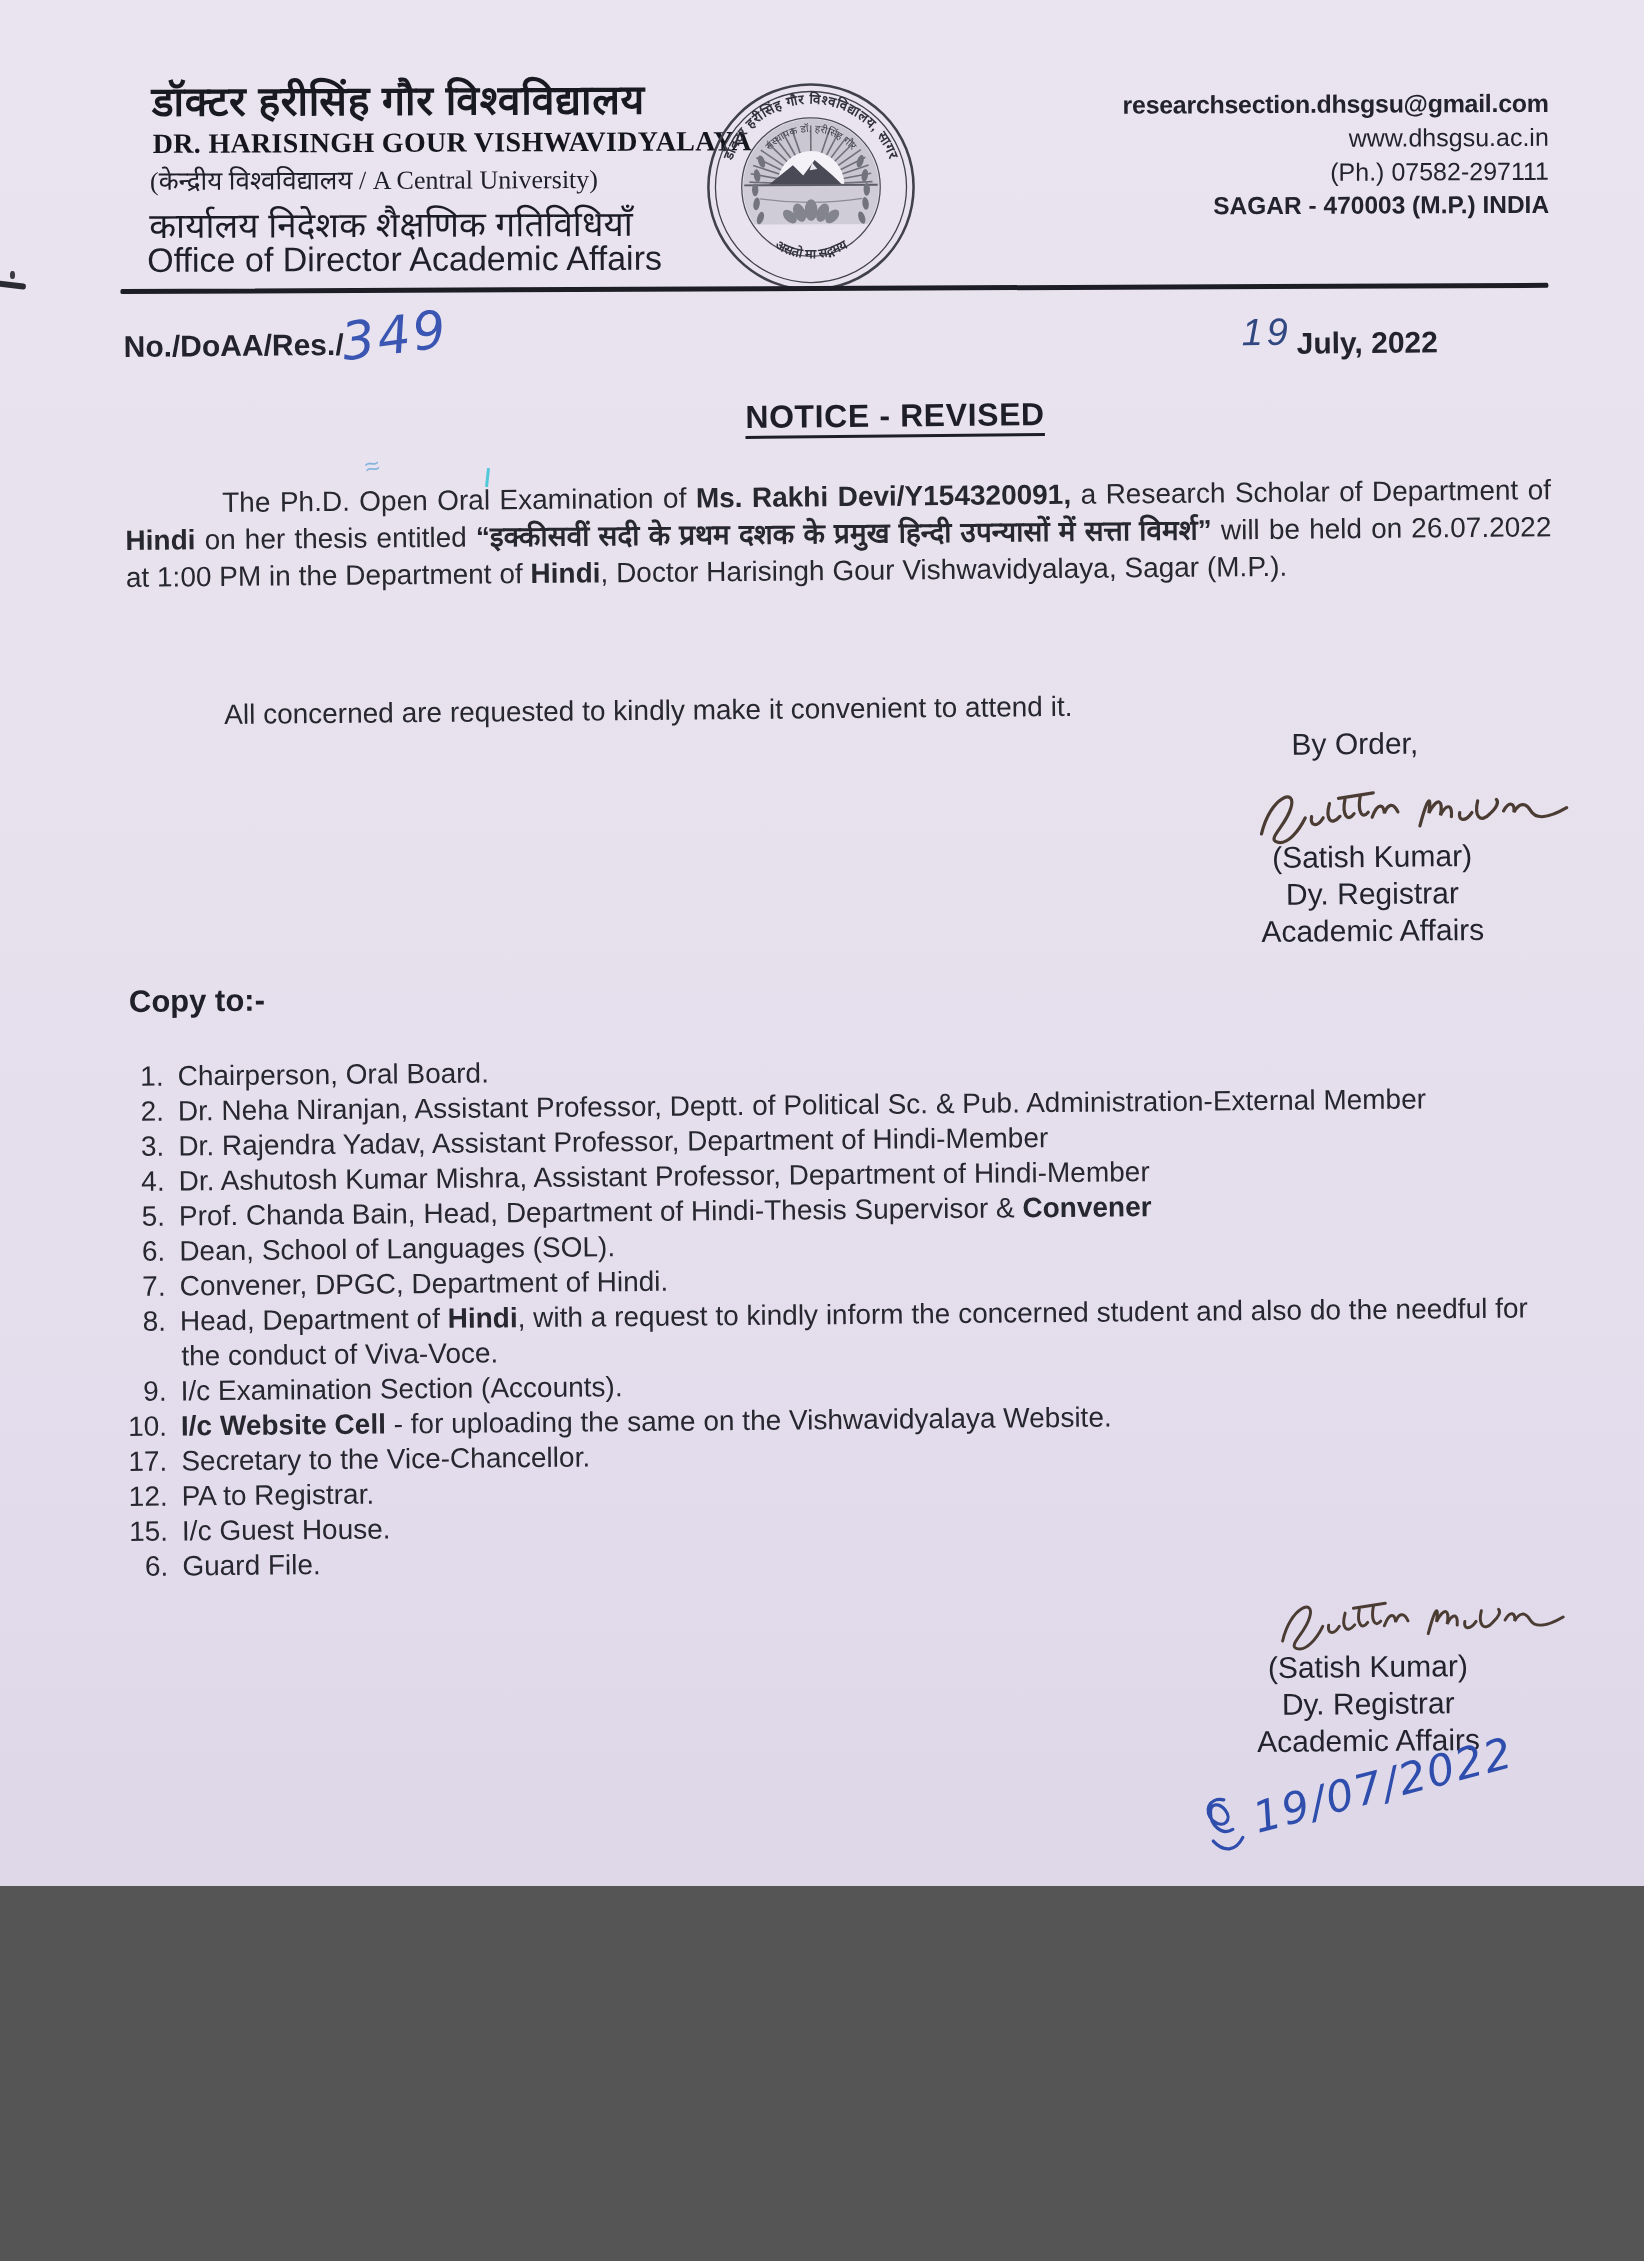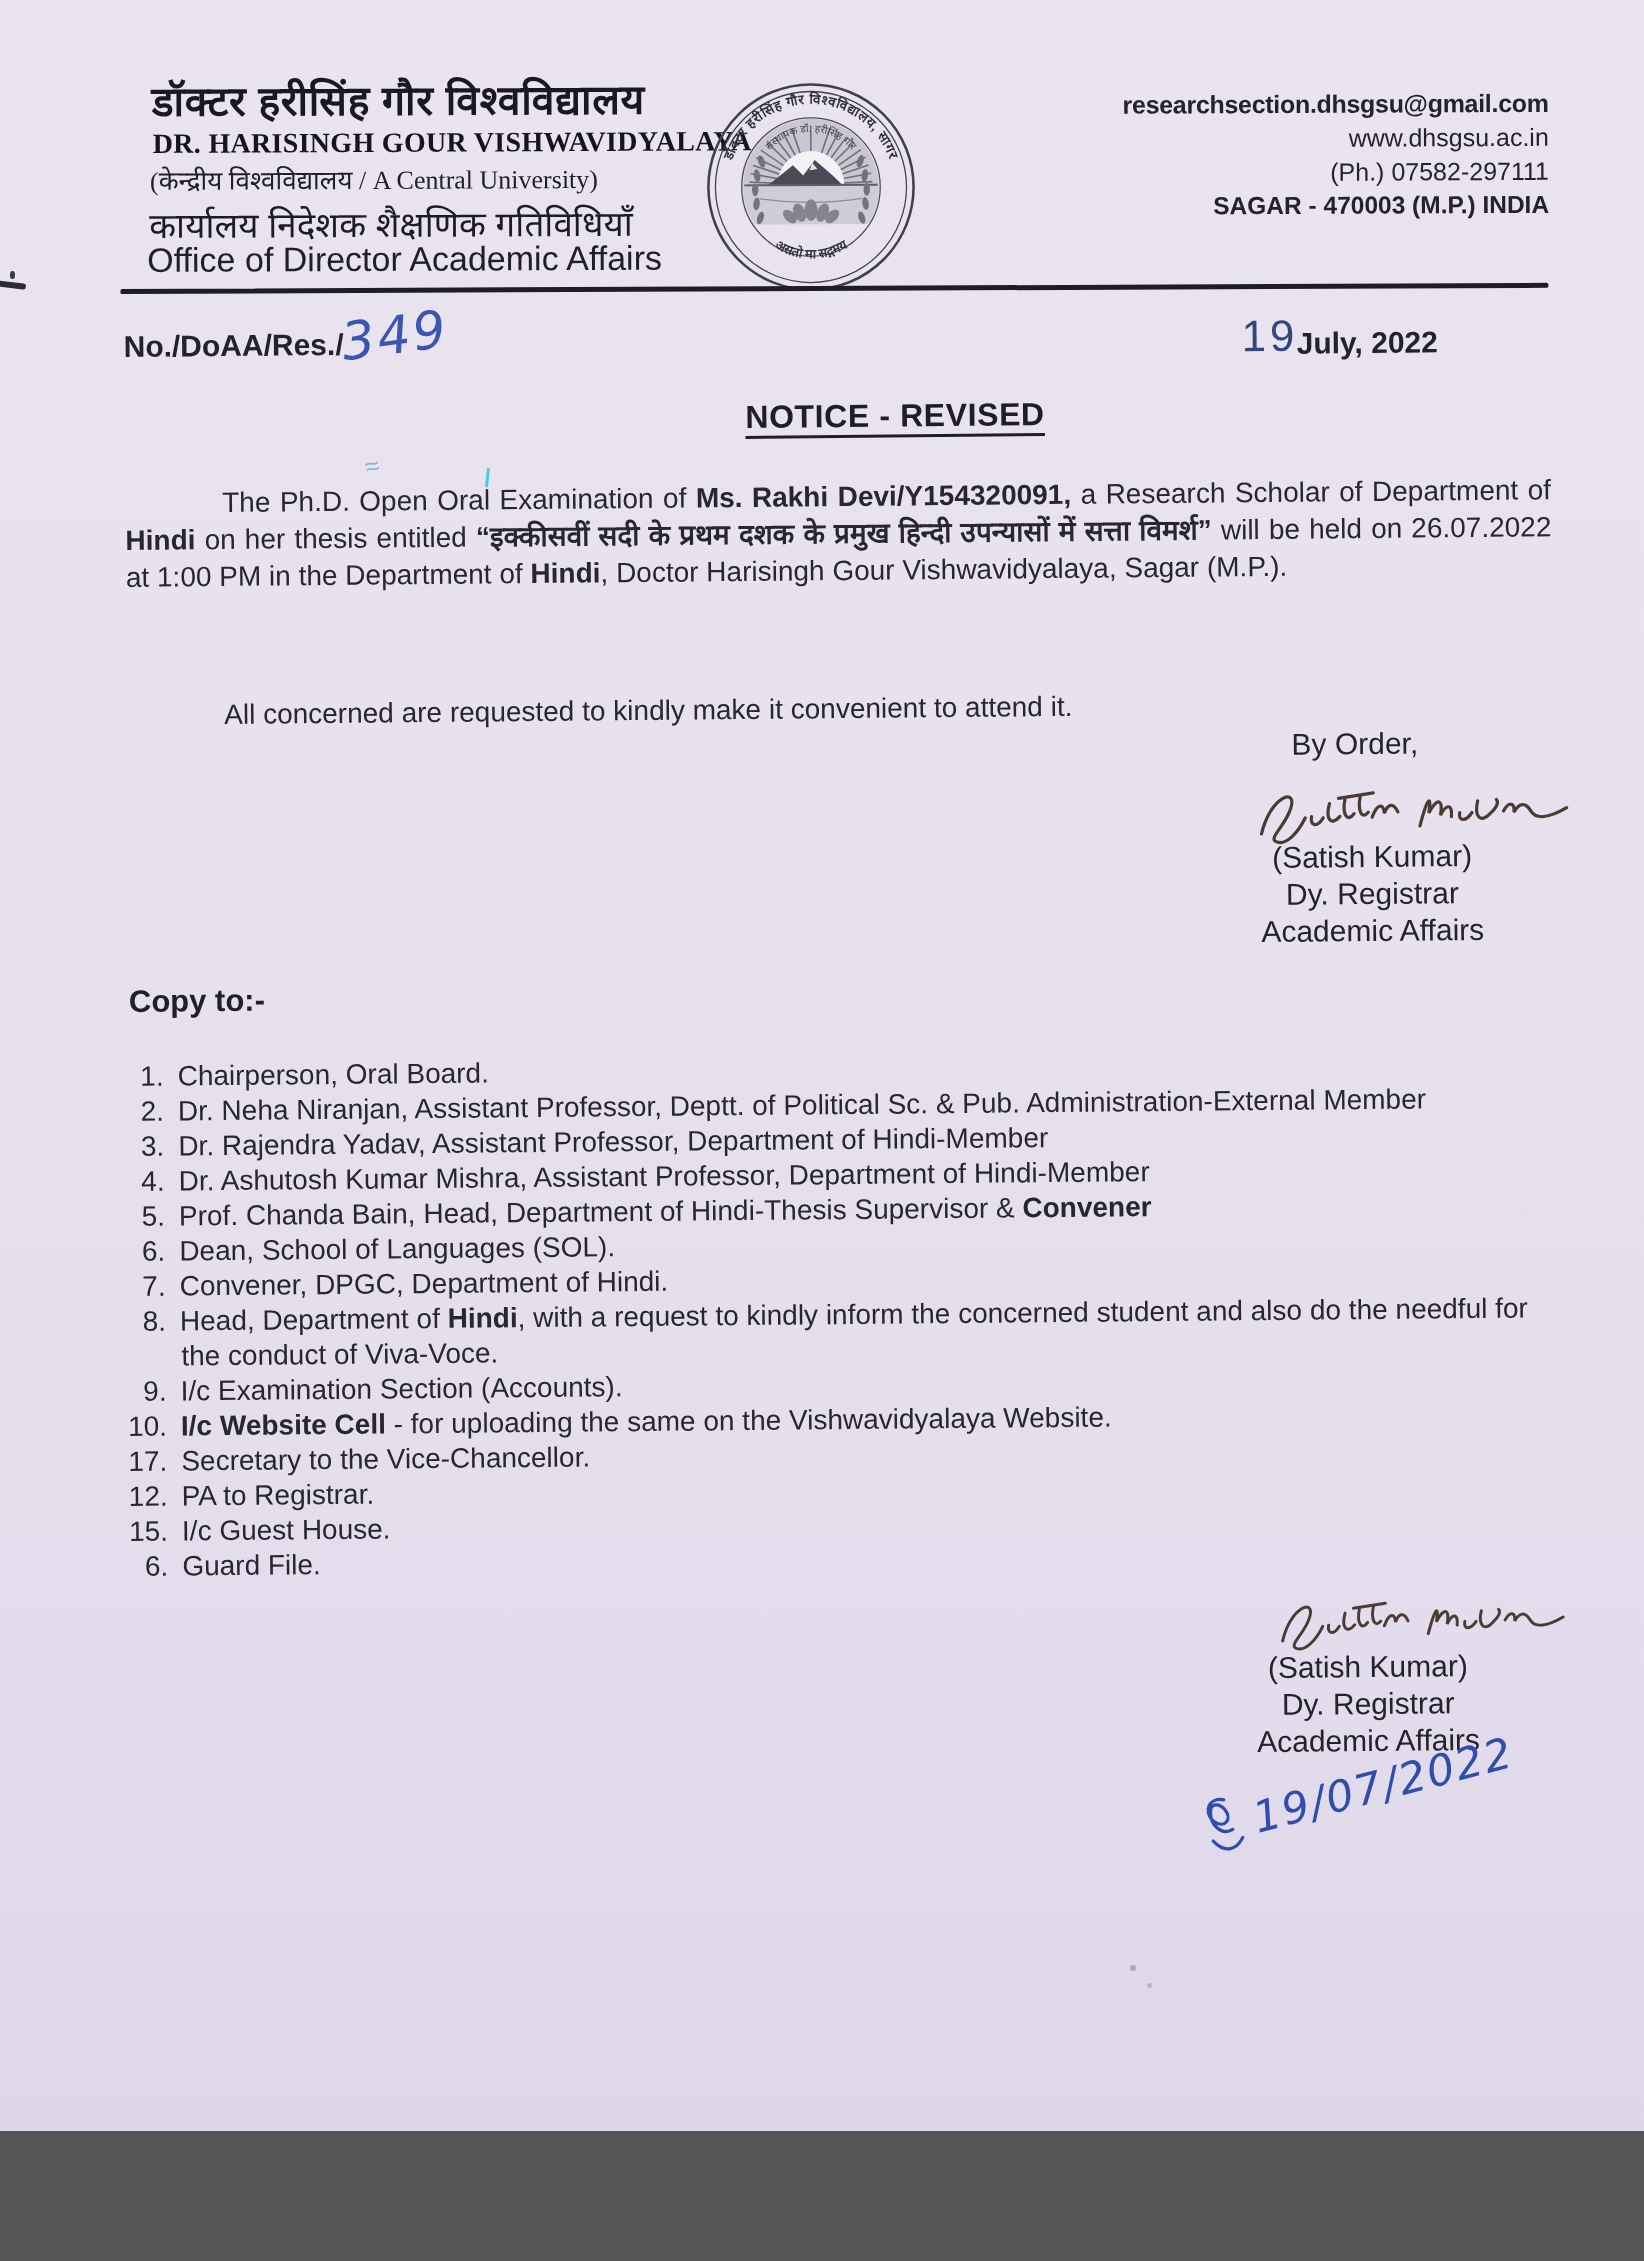--- a/index.html
+++ b/index.html
@@ -1,38 +1,38 @@
 <!DOCTYPE html>
 <html style="font-size:10.3px"><head>
 <meta charset="utf-8">
 <style>
   html,body{margin:0;padding:0;background:#555;}
   .page{
-    position:relative;width:1644px;height:2131px;overflow:hidden;
+    position:relative;width:1644px;height:1886px;overflow:hidden;
     background:linear-gradient(180deg,#eae4f1 0%,#e7e1ee 45%,#e3dcec 78%,#ddd7e7 100%);
     font-family:"Liberation Sans", sans-serif;color:#26262e;
   }
   .abs{position:absolute;}
   
   .header{transform:rotate(-0.25deg);transform-origin:129px 193px;}
   .hindi-title{left:152px;top:72px;font-size:41px;font-weight:bold;color:#191922;letter-spacing:0.6px;}
   .eng-title{left:153px;top:128px;font-family:"Liberation Serif",serif;font-size:28px;font-weight:bold;color:#15151e;letter-spacing:0.3px;}
   .sub-title{left:150px;top:162px;font-family:"Liberation Serif",serif;font-size:26px;color:#20202a;}
   .office-hindi{left:149px;top:201px;font-size:35px;color:#1c1c26;}
   .office-eng{left:147px;top:241px;font-size:34px;color:#20202a;}
   .contact{left:1019px;top:92px;width:530px;text-align:right;line-height:34px;color:#23232d;}
   .contact .em{font-weight:bold;font-size:25px;letter-spacing:-0.3px;}
   .contact .ln{font-size:25px;}
   .contact .ad{font-weight:bold;font-size:24.5px;}
   .rule{left:120px;top:289px;width:1428px;height:4.5px;background:#1d1d26;border-radius:1.9px;}
   
   .main{transform:rotate(-0.55deg);transform-origin:116px 387px;}
   .ref-label{left:124px;top:330px;font-size:30px;font-weight:bold;color:#23232d;}
   .ref-num{left:342px;top:308px;font-size:52px;color:#3b55b2;font-style:italic;transform:rotate(-7deg);font-family:"DejaVu Sans",sans-serif;letter-spacing:2.6px;}
-  .date-hand{left:1242px;top:322px;font-size:44px;color:#31477f;letter-spacing:3.9px;}
+  .date-hand{left:1242px;top:322px;font-size:38px;color:#31477f;font-style:italic;letter-spacing:3.9px;}
   .date-print{left:1297px;top:338px;font-size:30px;font-weight:bold;color:#23232d;}
   .notice-title{left:745px;top:405px;font-size:32px;font-weight:bold;letter-spacing:0.6px;color:#1e1e28;
     text-decoration:underline;text-decoration-thickness:3.2px;text-underline-offset:7.7px;}
   .para{left:124px;top:485px;width:1426px;font-size:28px;line-height:37px;text-align:justify;color:#27272f;}
   .para .indent{display:inline-block;width:97px;}
   .para2{left:124px;top:700px;width:1426px;font-size:28px;color:#27272f;}
   .by-order{left:1288px;top:739px;font-size:30px;color:#25252f;}
   .sig1{left:1243px;top:788px;}
   .sigblock1{left:1219px;top:850px;width:297px;text-align:center;font-size:30px;line-height:37px;color:#23232d;}
   .copy-label{left:123px;top:984px;font-size:31px;font-weight:bold;color:#20202a;}

